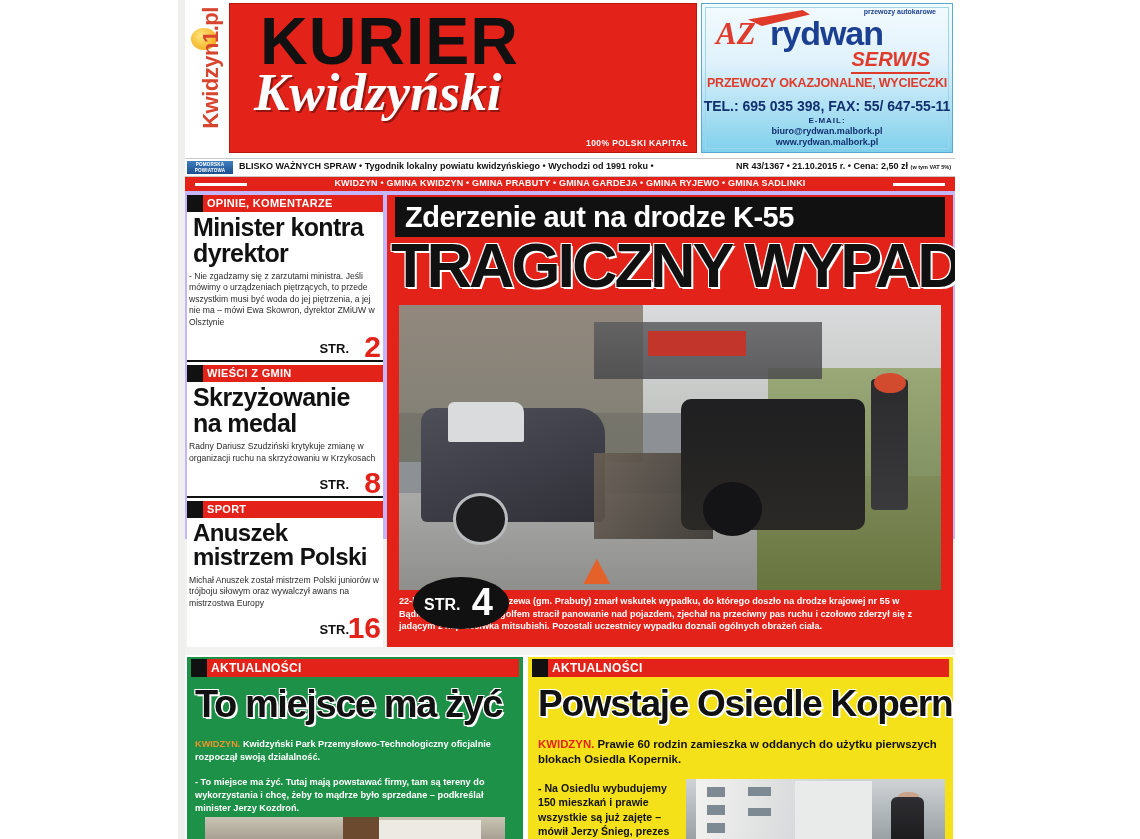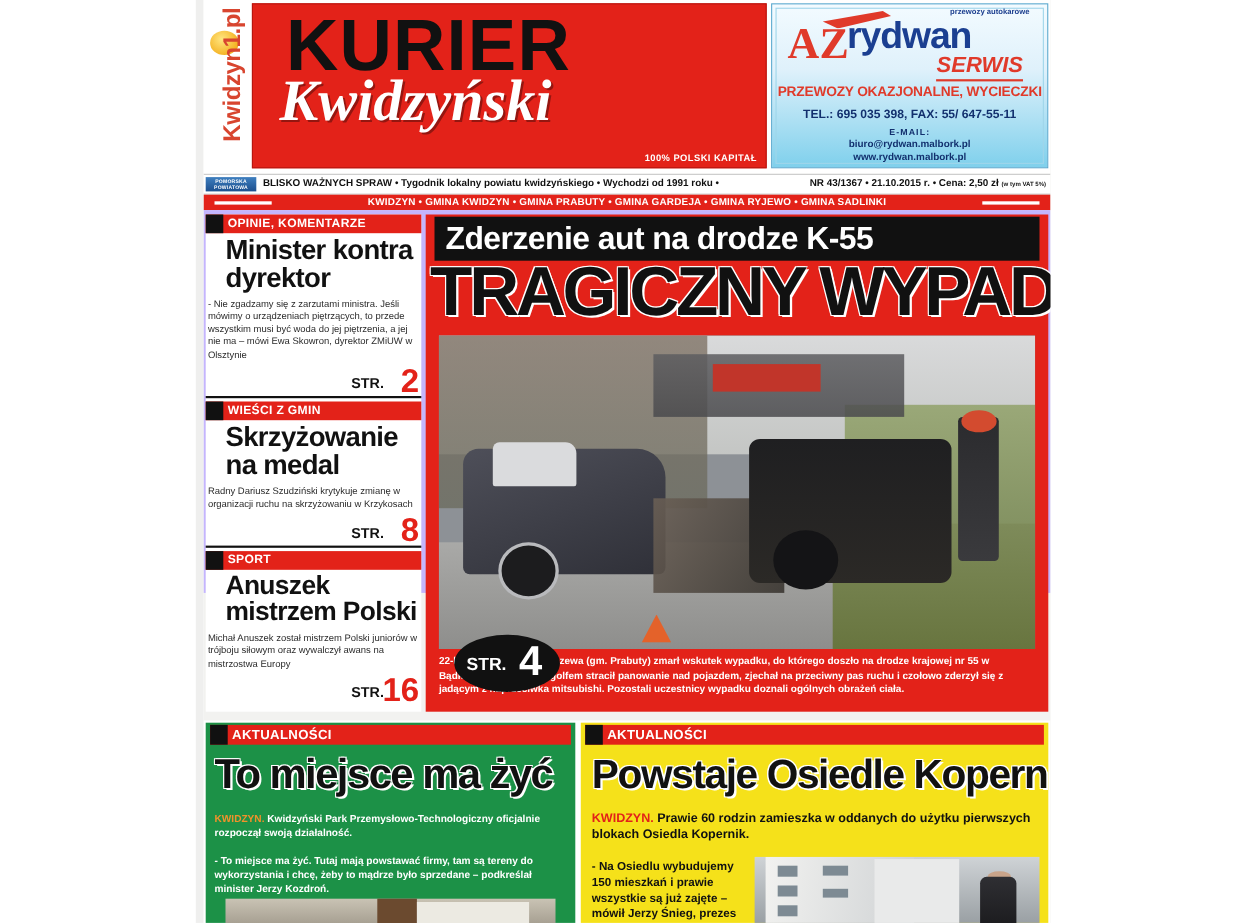--- a/index.html
+++ b/index.html
@@ -28,31 +28,31 @@
     font-size:53px;color:#fff;line-height:1;font-family:"Liberation Serif",serif;
     text-shadow:2px 2px 0 rgba(0,0,0,.35);}
   .redbox .kapital{position:absolute;right:8px;bottom:4px;font-size:8.5px;font-weight:bold;
     color:#fff;letter-spacing:.4px;}
 
   .adbox{position:absolute;left:516px;top:3px;width:250px;height:148px;
     background:linear-gradient(180deg,#f3fbff 0%,#dff1fb 40%,#7fd0ec 100%);
     border:1px solid #5aa9cf;}
   .adbox .inner{position:absolute;inset:3px;border:1px solid #9fd5ea;}
   .adbox .przewozy-sm{position:absolute;right:16px;top:4px;font-size:7px;font-weight:bold;color:#1c3f8f;}
-  .adbox .az{position:absolute;left:14px;top:12px;font-size:40px;font-weight:bold;
+  .adbox .az{position:absolute;left:14px;top:12px;font-size:31px;font-weight:bold;font-style:italic;
     color:#e03a2a;font-family:"Liberation Serif",serif;}
   .adbox .swoosh{position:absolute;left:46px;top:6px;width:62px;height:16px;background:#e03a2a;
     clip-path:polygon(0 60%,88% 0,100% 28%,22% 100%);}
   .adbox .rydwan{position:absolute;left:68px;top:10px;font-size:34px;font-weight:bold;
     color:#1b3f91;letter-spacing:-1px;}
   .adbox .serwis{position:absolute;right:22px;top:44px;font-size:20px;font-weight:bold;
     font-style:italic;color:#e03a2a;border-bottom:2px solid #e03a2a;padding-bottom:1px;}
   .adbox .przewozy{position:absolute;left:0;right:0;top:72px;text-align:center;font-size:12.5px;
     font-weight:bold;color:#e03a2a;letter-spacing:-0.2px;}
-  .adbox .tel{position:absolute;left:0;right:0;top:94px;text-align:center;font-size:11px;
+  .adbox .tel{position:absolute;left:0;right:0;top:94px;text-align:center;font-size:14px;
     font-weight:bold;color:#12306e;}
   .adbox .emaillbl{position:absolute;left:0;right:0;top:112px;text-align:center;font-size:8px;
     font-weight:bold;color:#12306e;letter-spacing:1px;}
   .adbox .em1{position:absolute;left:0;right:0;top:122px;text-align:center;font-size:9px;
     font-weight:bold;color:#12306e;}
   .adbox .em2{position:absolute;left:0;right:0;top:133px;text-align:center;font-size:9px;
     font-weight:bold;color:#12306e;}
 
   
   .infobar{position:relative;height:17px;background:#fff;border-top:1px solid #c9c9c9;
@@ -71,21 +71,21 @@
   .gminabar .dashR{position:absolute;right:10px;top:6px;width:52px;height:3px;background:#fff;}
 
   
   .cols{position:relative;height:348px;background:#c4b5fd;padding-left:46px;}
 
   .leftcol{position:absolute;left:2px;top:4px;width:196px;height:452px;background:#fff;}
   .sechdr{position:relative;height:17px;background:#e32219;margin-bottom:2px;}
   .sechdr .blk{position:absolute;left:0;top:0;width:16px;height:17px;background:#111;}
   .sechdr .lbl{position:absolute;left:20px;top:2px;font-size:11px;font-weight:bold;color:#fff;letter-spacing:.3px;}
   .hdl{font-size:25px;font-weight:bold;line-height:1.02;color:#111;letter-spacing:-0.6px;
-    margin:3px 0 5px 18px;}
+    margin:3px 0 5px 6px;}
   .hdl.sm{font-size:24px;}
   .lead{font-size:8.6px;line-height:1.33;color:#2b2b2b;margin:0 2px 0 2px;}
   .strrow{position:relative;height:30px;}
   .strrow .str{position:absolute;right:34px;bottom:2px;font-size:13px;font-weight:bold;color:#111;}
   .strrow .num{position:absolute;right:2px;bottom:-6px;font-size:30px;font-weight:bold;color:#e32219;}
   .strrow .num.wide{right:2px;}
   .hr{height:2px;background:#111;margin:2px 0 3px 0;}
 
   
   .maincol{position:absolute;left:202px;top:4px;width:566px;height:452px;background:#e32219;}

